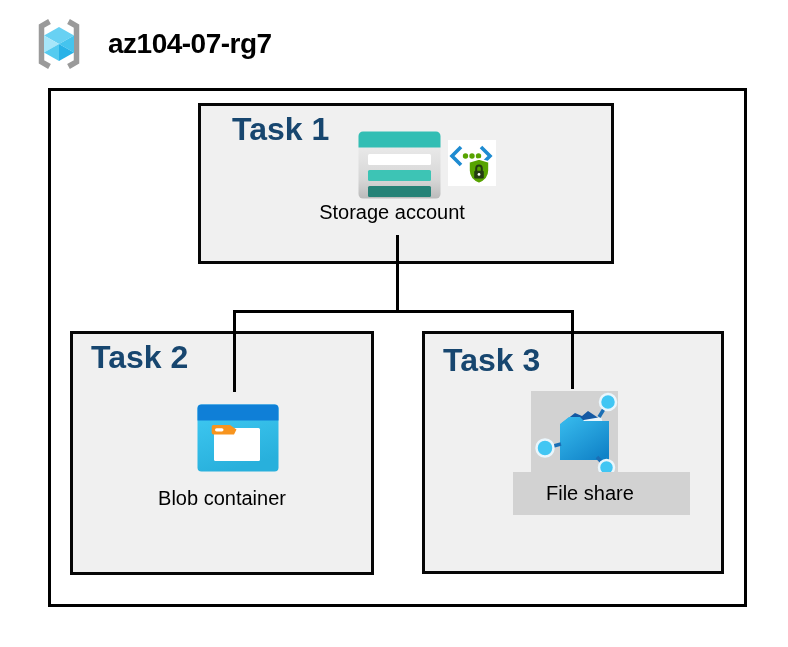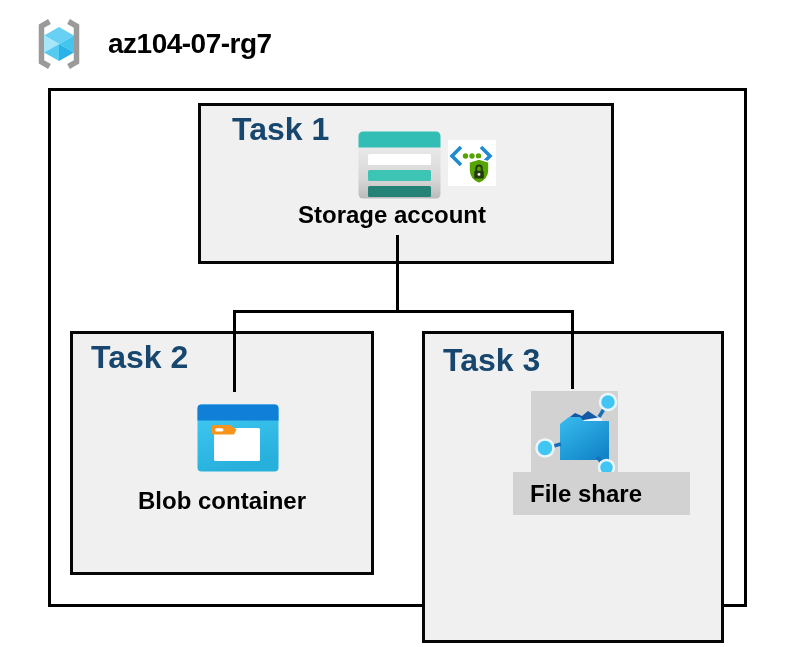--- a/index.html
+++ b/index.html
@@ -18,46 +18,46 @@
   }
 
   
   .outer-box {
     left:48px; top:88px; width:699px; height:519px;
     border:3px solid #000; background:#fff;
   }
   .task-box { border:3px solid #060606; background:#F0F0F0; }
   .task1 { left:198px; top:103px; width:416px; height:161px; }
   .task2 { left:70px;  top:331px; width:304px; height:244px;padding-left:20px; }
-  .task3 { left:422px; top:331px; width:302px; height:312px; }
+  .task3 { left:422px; top:331px; width:302px; height:243px; }
 
   .task-label {
     position:absolute; font-size:32px; font-weight:700; color:#17466F;
     white-space:nowrap;
   }
   .task1 .task-label { left:31px; top:5px; }
   .task2 .task-label { left:18px; top:5px; }
   .task3 .task-label { left:18px; top:8px; }
 
   .resource-label {
-    position:absolute; font-size:24px; font-weight:700; color:#000;
+    position:absolute; font-size:20px; font-weight:400; color:#000;
     white-space:nowrap; text-align:center; left:0; right:0;
   }
   .task1 .resource-label { top:95px; padding-right:28px; }
   .task2 .resource-label { top:153px; }
 
   
   .storage-svg { left:157px; top:25px; width:83px; height:68px; }
   .secure-svg  { left:247px; top:34px; width:48px; height:46px; }
   .blob-svg    { left:124px; top:70px; width:82px; height:68px; }
 
   
   .fs-square { left:106px; top:57px; width:87px; height:83px; background:#D2D2D2; }
   .fs-svg { left:0; top:0; width:87px; height:83px; }
-  .fs-band { left:88px; top:138px; width:177px; height:43px; background:#D2D2D2; }
+  .fs-band { left:88px; top:138px; width:177px; height:43px; background:#D2D2D2;padding-left:16px; }
   .fs-band .resource-label {
     position:static; display:block; text-align:left;
     padding-left:17px; line-height:43px;
   }
 
   
   .connector { background:#000; }
   .v1 { left:396px; top:235px; width:3px;  height:78px; }
   .h1 { left:233px; top:310px; width:341px; height:3px; }
   .v2 { left:233px; top:310px; width:3px;  height:82px; }

